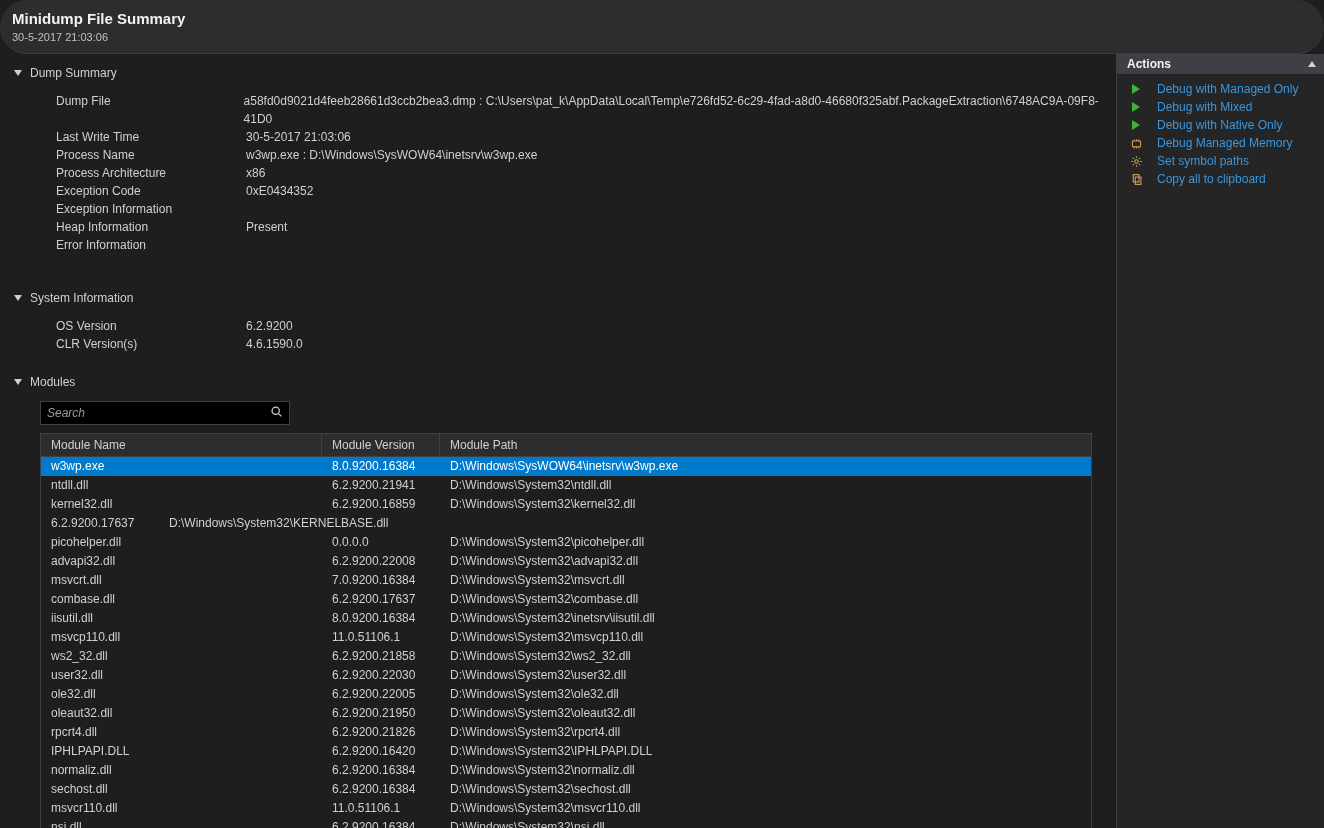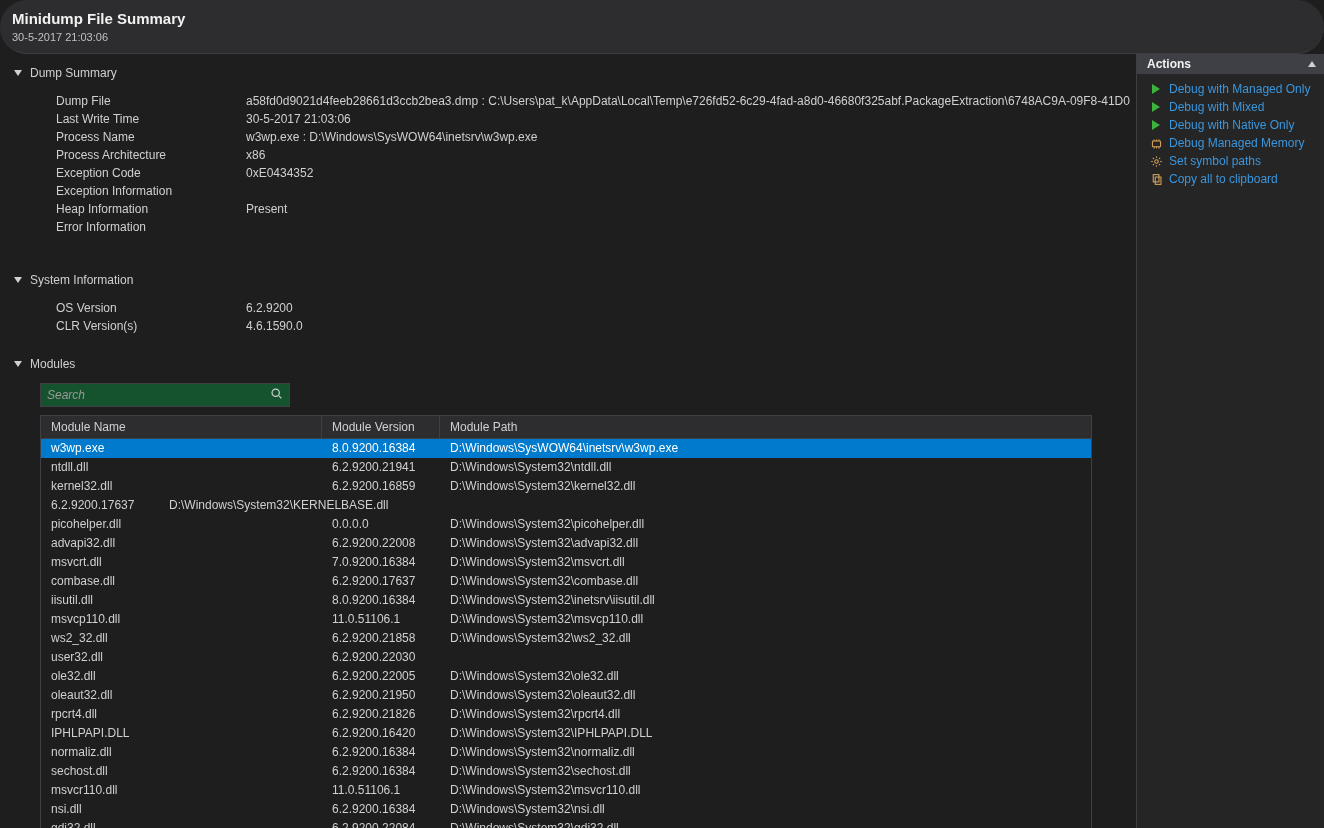--- a/index.html
+++ b/index.html
@@ -38,21 +38,21 @@
     display: flex;
     flex: 1;
     overflow: hidden;
   }
   .main {
     flex: 1;
     overflow-y: auto;
     padding: 8px 0 0 0;
   }
   .side {
-    width: 188px;
+    width: 208px;
     background: #252526;
     border-left: 1px solid #3e3e42;
     display: flex;
     flex-direction: column;
   }
   .section-header {
     display: flex;
     align-items: center;
     gap: 8px;
     padding: 4px 12px 4px 14px;
@@ -105,21 +105,21 @@
     width: 14px;
     height: 14px;
   }
   
   .modules-content {
     padding: 8px 14px 0 40px;
   }
   .search-box {
     display: flex;
     align-items: center;
-    background: #14532d;
+    background: #000000;
     border: 1px solid #3f3f46;
     width: 250px;
     height: 24px;
     padding: 0 6px;
     margin-bottom: 8px;
   }
   .search-box input {
     flex: 1;
     background: transparent;
     border: none;
@@ -186,21 +186,21 @@
     border-left: 4px solid transparent;
     border-right: 4px solid transparent;
     border-bottom: 6px solid #d0d0d0;
   }
   .action-list {
     padding: 6px 0;
   }
   .action-item {
     display: flex;
     align-items: center;
-    gap: 6px;
+    gap: 14px;
     padding: 2px 10px 2px 12px;
     font-size: 12px;
     cursor: pointer;
   }
   .action-item .lbl {
     color: #3a96dd;
   }
   .action-item .ic {
     width: 14px;
     display: flex;
@@ -355,20 +355,21 @@
                 <div class="td col-path">D:\Windows\System32\msvcp110.dll</div>
               </div>
               <div class="tr">
                 <div class="td col-name">ws2_32.dll</div>
                 <div class="td col-ver">6.2.9200.21858</div>
                 <div class="td col-path">D:\Windows\System32\ws2_32.dll</div>
               </div>
               <div class="tr">
                 <div class="td col-name">user32.dll</div>
                 <div class="td col-ver">6.2.9200.22030</div>
+                <div class="td col-path">D:\Windows\System32\user32.dll</div>
               </div>
               <div class="tr">
                 <div class="td col-name">ole32.dll</div>
                 <div class="td col-ver">6.2.9200.22005</div>
                 <div class="td col-path">D:\Windows\System32\ole32.dll</div>
               </div>
               <div class="tr">
                 <div class="td col-name">oleaut32.dll</div>
                 <div class="td col-ver">6.2.9200.21950</div>
                 <div class="td col-path">D:\Windows\System32\oleaut32.dll</div>

